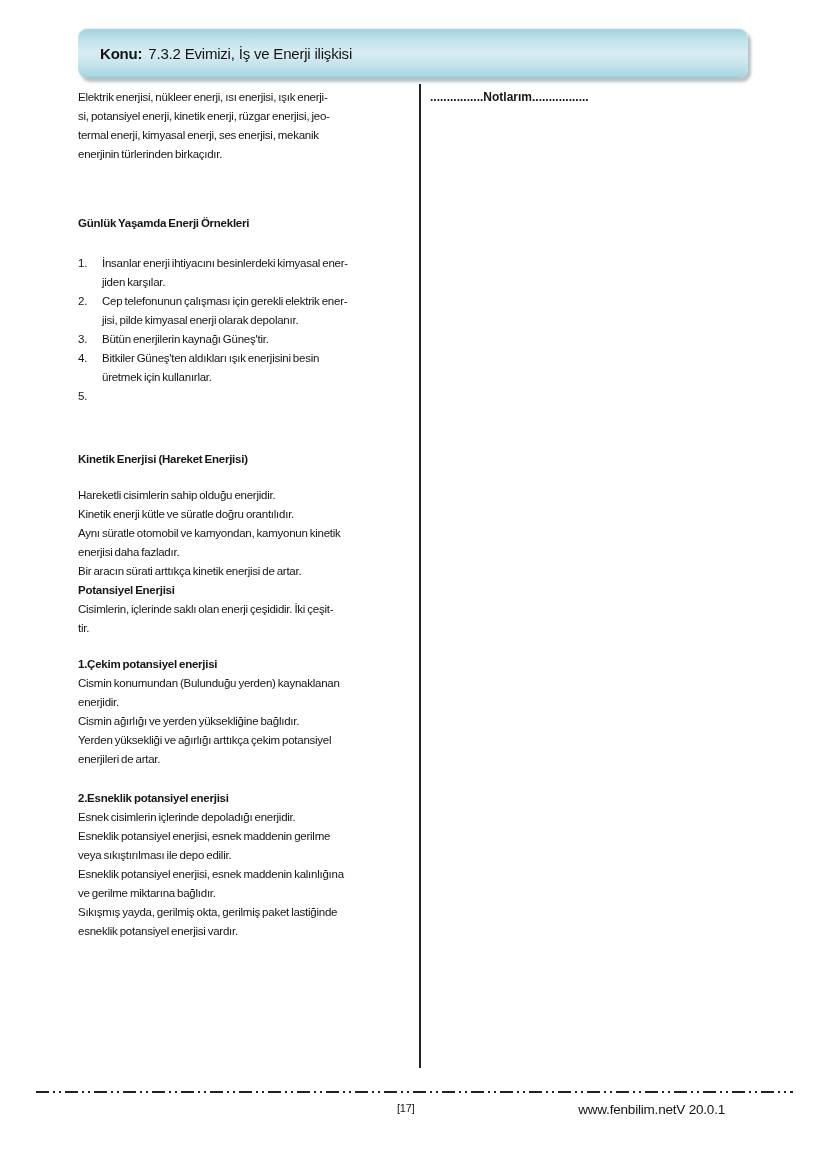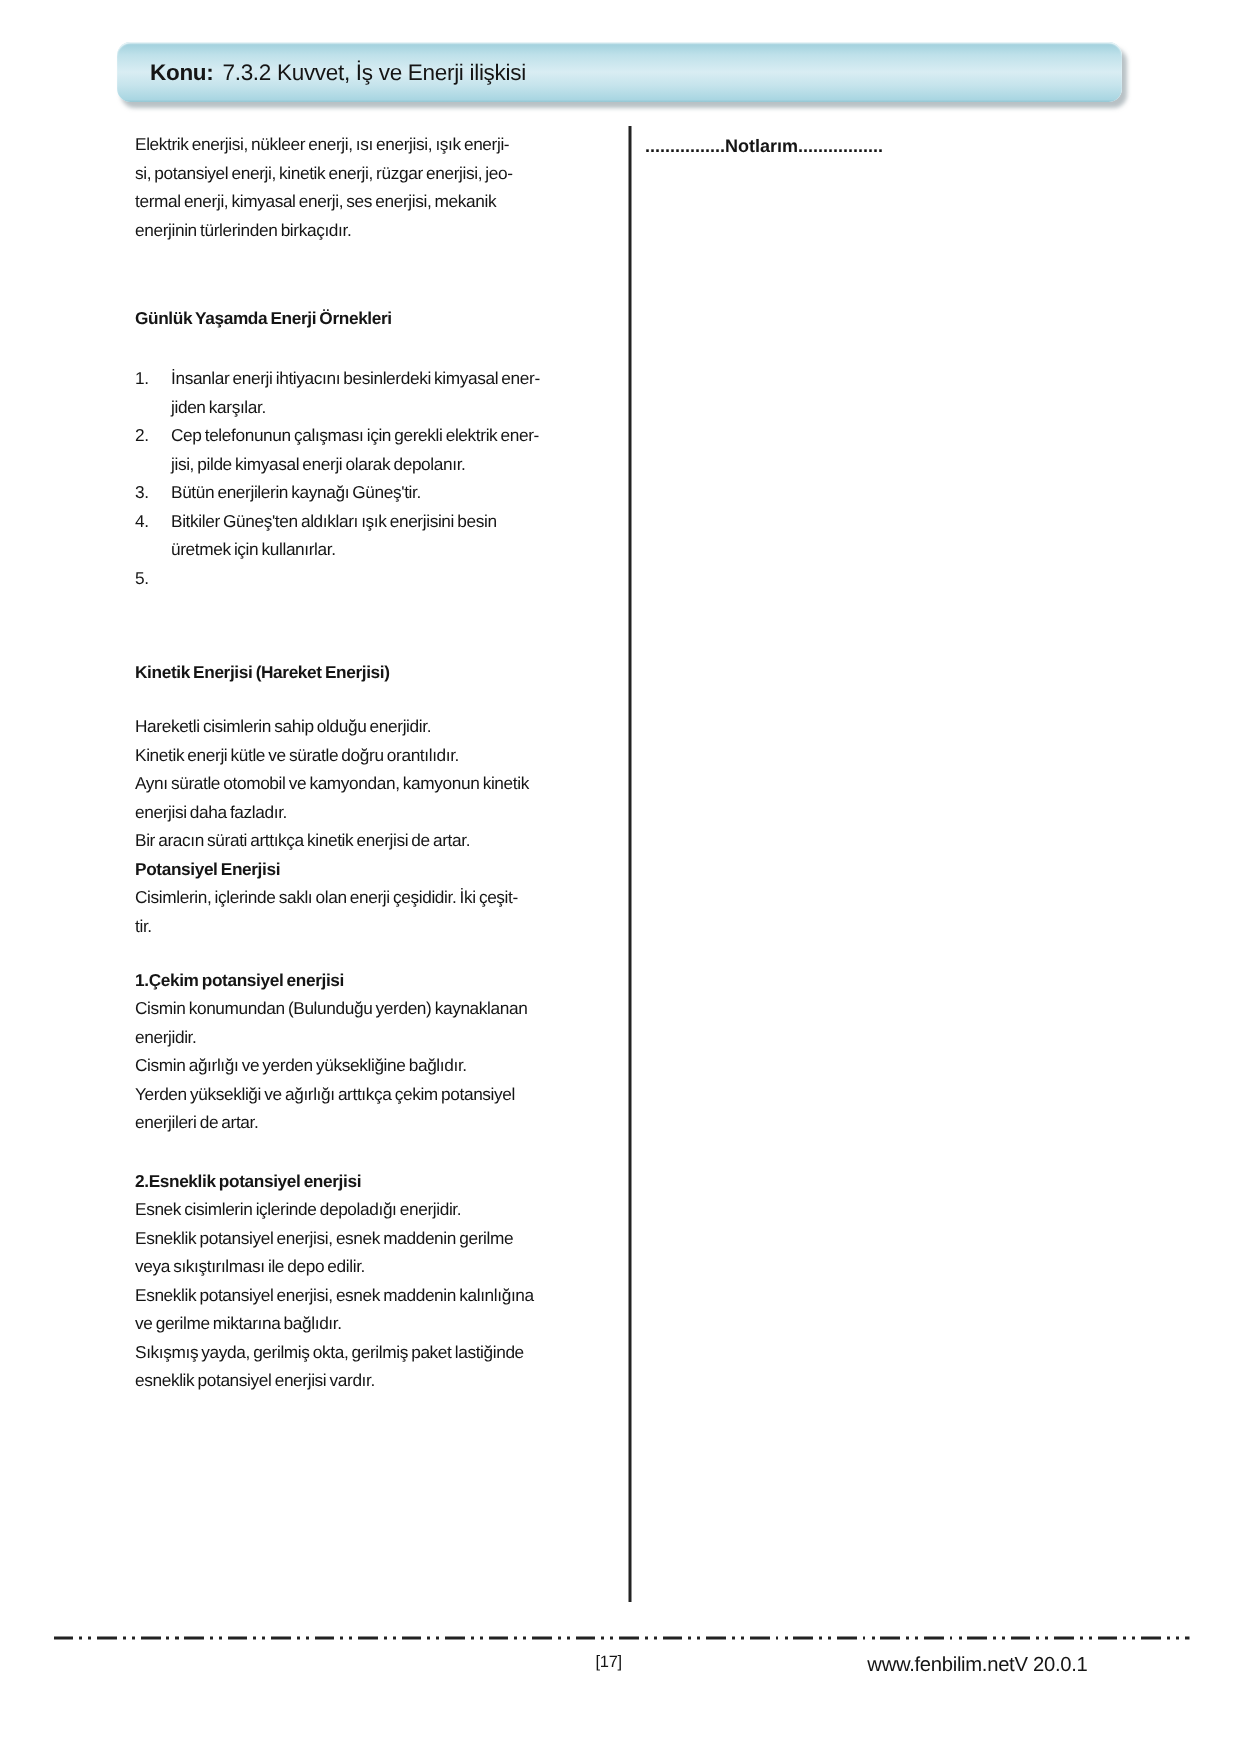--- a/index.html
+++ b/index.html
@@ -8,39 +8,39 @@
     background:#ffffff;
     font-family:"Liberation Sans", sans-serif;
     color:#151515;
     position:relative;
     overflow:hidden;
   }
   .page { position:absolute; inset:0; background:#fff; }
 
   
   .topic-bar {
-    position:absolute; left:78px; top:28px; width:670px; height:40px;
+    position:absolute; left:78px; top:28px; width:670px; height:50px;
     border-radius:9px;
     background:linear-gradient(180deg,#9dcedb 0%,#bfe1ea 22%,#d9edf3 50%,#c6e4ec 72%,#a9d6e2 96%,#93c5d2 100%);
     box-shadow:3px 4px 3px rgba(125,142,150,0.55), inset 0 1px 1px rgba(255,255,255,0.85);
     display:flex; align-items:center;
     padding-left:22px;
     font-size:15px; letter-spacing:-0.2px;
   }
   .topic-bar .lbl { font-weight:bold; margin-right:6px; }
 
   
   .content {
-    position:absolute; left:90px; top:88px; width:341px;
+    position:absolute; left:78px; top:88px; width:341px;
     font-size:11.5px; line-height:19px;
     letter-spacing:-0.25px; word-spacing:-0.8px;
   }
   .para { white-space:pre; }
   .h-sec { font-weight:bold; white-space:pre; }
-  .mt-head1 { margin-top:40px; }
+  .mt-head1 { margin-top:50px; }
   .mt-list  { margin-top:21px; }
   .mt-head2 { margin-top:44px; }
   .mt-body  { margin-top:17px; }
   .mt-head3 { }
   .mt-intro { margin-top:0; }
   .mt-sub1  { margin-top:17px; }
   .mt-sub2  { margin-top:20px; }
 
   .olist .row { display:flex; }
   .olist .num { width:24px; flex:none; }
@@ -77,21 +77,21 @@
   }
   .site-text .ver { margin-left:0; }
 </style>
 </head>
 <body>
 
 <div class="page">
 
   <div class="topic-bar">
     <span class="lbl">Konu:</span>
-    <span>7.3.2 Kuvvet, İş ve Enerji ilişkisi</span>
+    <span>7.3.2 Evimizi, İş ve Enerji ilişkisi</span>
   </div>
 
   <div class="content">
 
     <div class="para">Elektrik enerjisi, nükleer enerji, ısı enerjisi, ışık enerji-
 si, potansiyel enerji, kinetik enerji, rüzgar enerjisi, jeo-
 termal enerji, kimyasal enerji, ses enerjisi, mekanik
 enerjinin türlerinden birkaçıdır.</div>
 
     <div class="h-sec mt-head1">Günlük Yaşamda Enerji Örnekleri</div>

